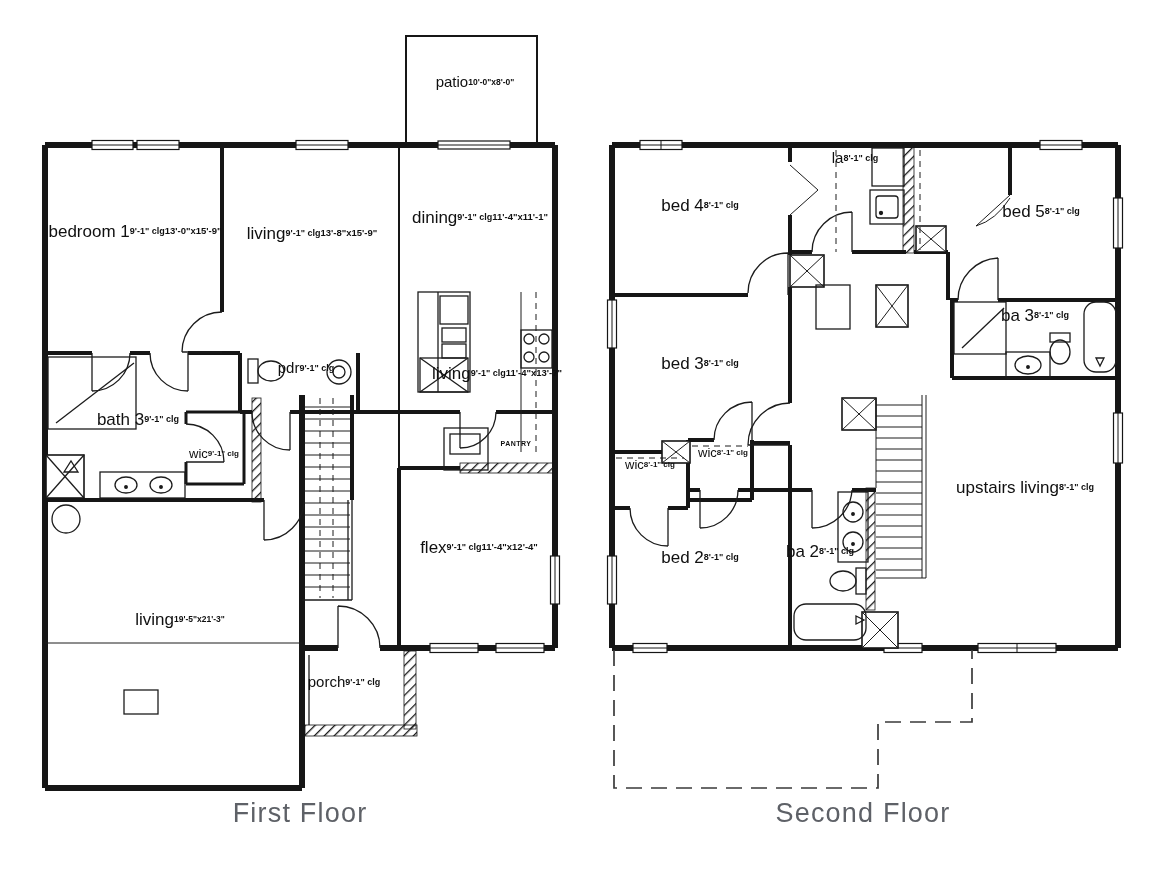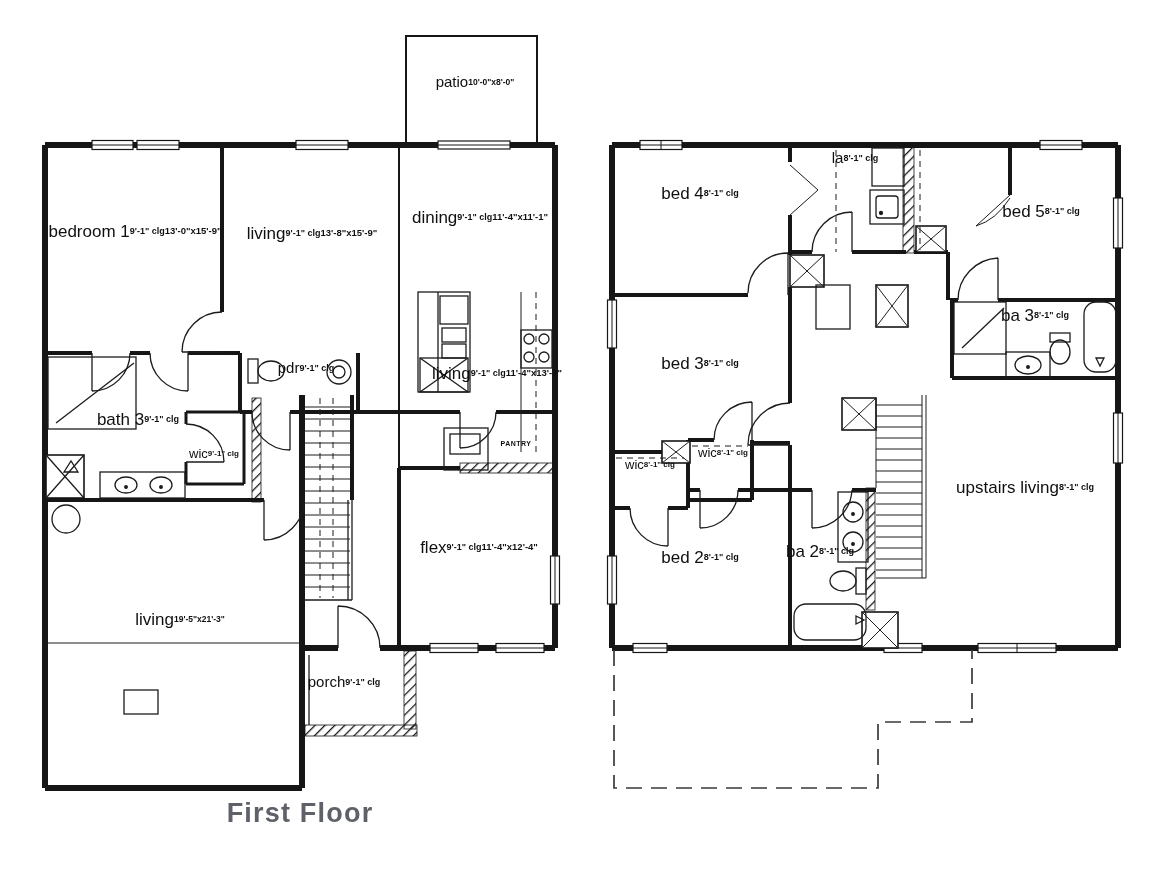--- a/index.html
+++ b/index.html
@@ -19,21 +19,21 @@
   .foot{stroke:#3a3a3a;stroke-width:1.7;fill:none;stroke-dasharray:16 9;}
   .plan-label{position:absolute;transform:translateX(-50%);display:flex;
       align-items:center;text-align:center;color:#101010;line-height:1.12;white-space:nowrap;}
   .rname{font-size:17px;}
   .rname.md{font-size:15px;}
   .rname.sm{font-size:13px;}
   .rclg{font-size:9px;font-weight:bold;}
   .rdims{font-size:9.5px;font-weight:bold;}
   .tiny{font-size:7px;font-weight:bold;letter-spacing:.5px;}
   .caption{position:absolute;transform:translateX(-50%);font-size:27px;color:#5e6167;
-      letter-spacing:1.2px;font-weight:700;}
+      letter-spacing:1.2px;font-weight:400;}
 </style>
 </head>
 <body>
 
 <div id="canvas">
 
 <svg width="1174" height="895" viewBox="0 0 1174 895">
   <defs>
     <pattern id="hat" width="7" height="7" patternUnits="userSpaceOnUse" patternTransform="rotate(45)">
       <line x1="0" y1="0" x2="0" y2="7" stroke="#1a1a1a" stroke-width="2.6"></line>
@@ -308,21 +308,21 @@
 </div>
 <div class="plan-label" style="left:180px;top:610px">
   <span class="rname">living</span>
   <span class="rdims" style="font-size:8.5px">19'-5"x21'-3"</span>
 </div>
 <div class="plan-label" style="left:344px;top:674px">
   <span class="rname md">porch</span>
   <span class="rclg">9'-1" clg</span>
 </div>
 
-<div class="plan-label" style="left:700px;top:184px">
+<div class="plan-label" style="left:700px;top:196px">
   <span class="rname">bed 4</span>
   <span class="rclg">8'-1" clg</span>
 </div>
 <div class="plan-label" style="left:855px;top:150px">
   <span class="rname md">la</span>
   <span class="rclg">8'-1" clg</span>
 </div>
 <div class="plan-label" style="left:1041px;top:202px">
   <span class="rname">bed 5</span>
   <span class="rclg">8'-1" clg</span>
@@ -350,14 +350,15 @@
 <div class="plan-label" style="left:820px;top:542px">
   <span class="rname">ba 2</span>
   <span class="rclg">8'-1" clg</span>
 </div>
 <div class="plan-label" style="left:1025px;top:478px">
   <span class="rname">upstairs living</span>
   <span class="rclg">8'-1" clg</span>
 </div>
 
 <div class="caption" style="left:300px;top:798px">First Floor</div>
+<div class="caption" style="left:863px;top:798px">Second Floor</div>
 
 </div>
 
 </body></html>

